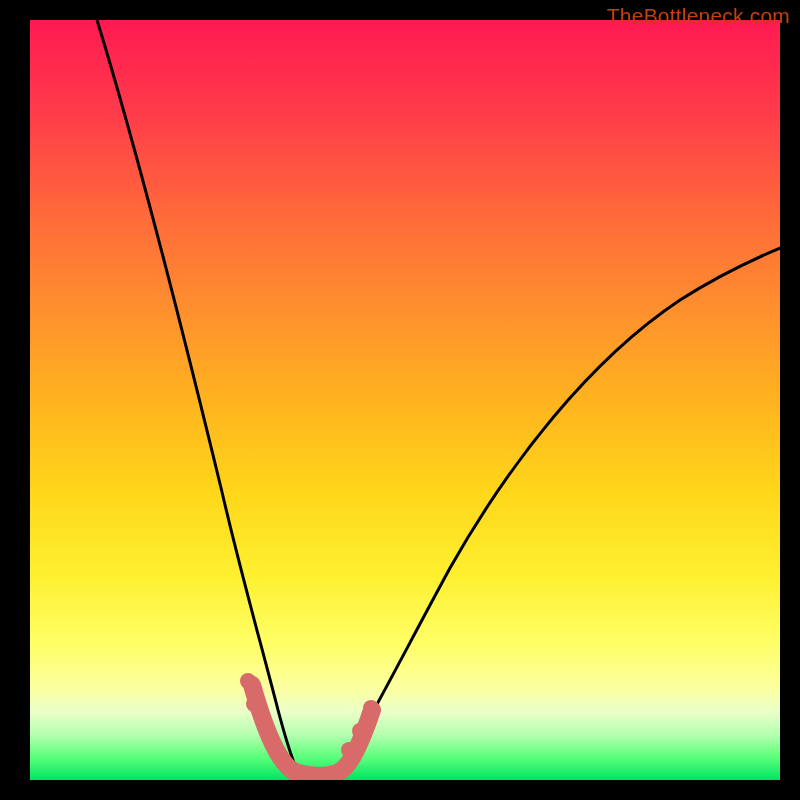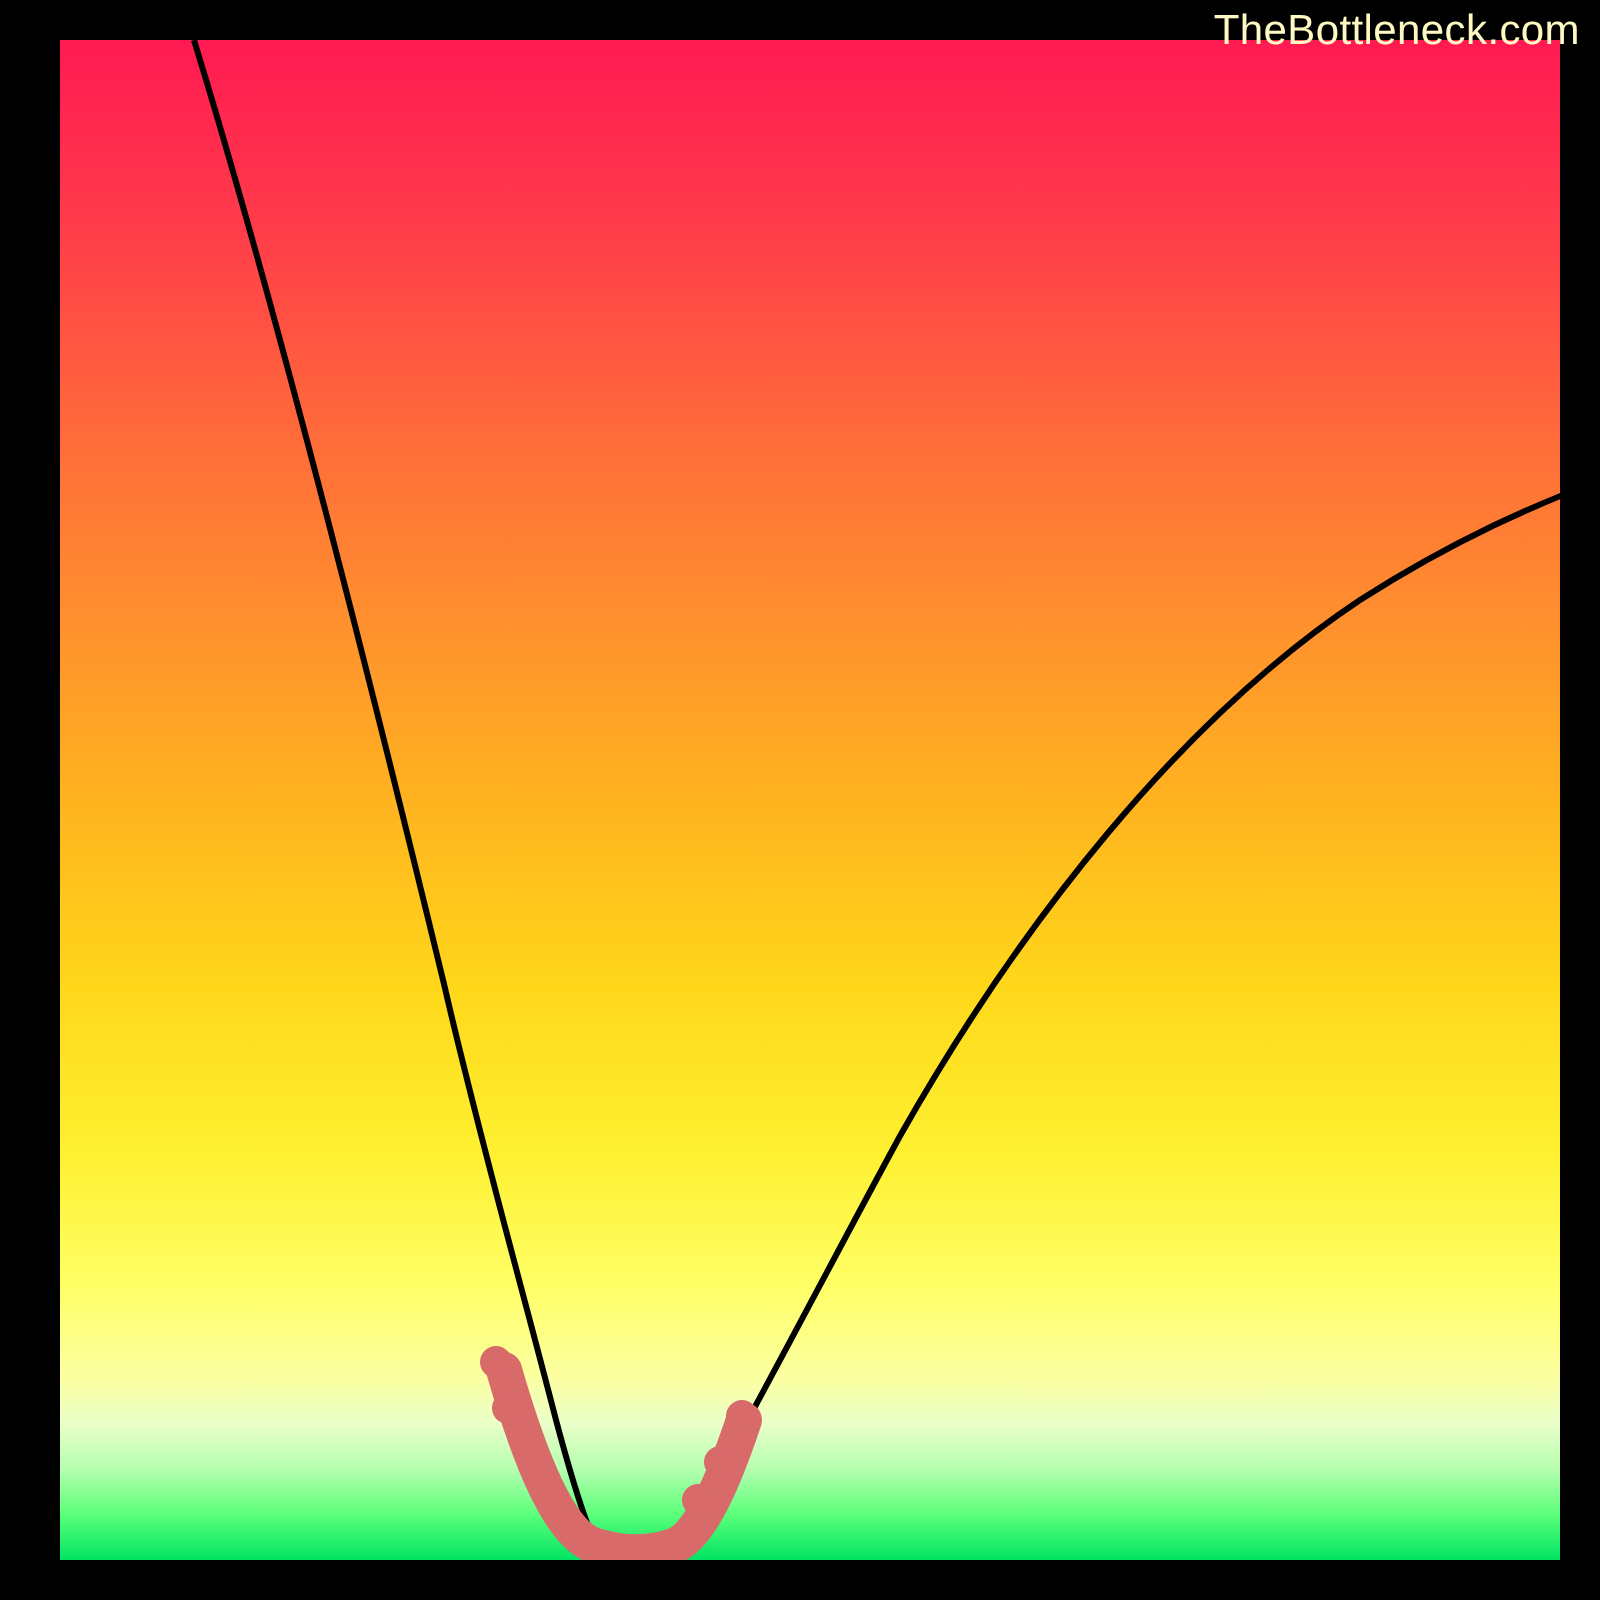--- a/index.html
+++ b/index.html
@@ -35,21 +35,21 @@
       #eaffc8 91%,
       #b6ffb0 94%,
       #5cff7a 97%,
       #00e463 100%
     );
   }
   .watermark {
     position: absolute;
     top: 4px;
     right: 10px;
-    color: #fef9c3;
+    color: #c2410c;
     font-size: 21px;
     letter-spacing: 0.2px;
     font-weight: 500;
     user-select: none;
   }
   svg.curves {
     position: absolute;
     inset: 0;
   }
 </style>

